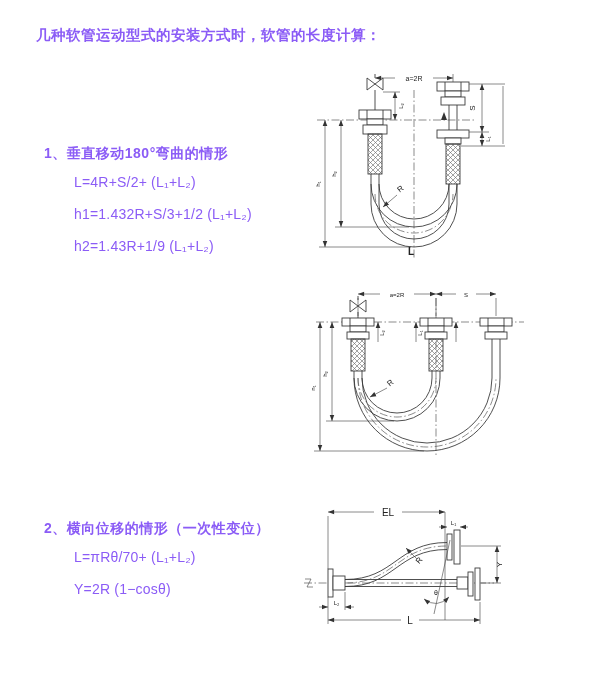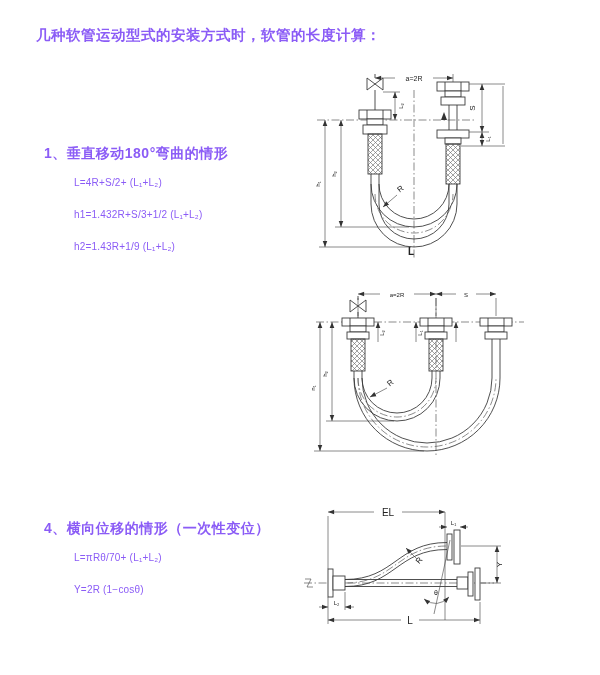--- a/index.html
+++ b/index.html
@@ -1,21 +1,21 @@
 <!DOCTYPE html>
 <html><head>
 <meta charset="utf-8">
 <style>
   html,body{margin:0;padding:0;background:#fff;}
   .page{position:relative;width:600px;height:675px;background:#ffffff;overflow:hidden;
         font-family:"Liberation Sans","DejaVu Sans",sans-serif;color:#8b5cf6;}
   .title{position:absolute;left:36px;top:26px;font-size:14.5px;font-weight:700;letter-spacing:.5px;}
   .sec{position:absolute;left:44px;}
   .sec-heading{font-size:14px;font-weight:700;letter-spacing:.5px;margin:0 0 10px 0;line-height:19px;}
-  .formula{font-size:10px;font-weight:400;margin:0 0 13px 30px;line-height:19px;letter-spacing:.2px;}
+  .formula{font-size:14px;font-weight:400;margin:0 0 13px 30px;line-height:19px;letter-spacing:.2px;}
   #sec1{top:104px;margin-top:40px;} #sec2{top:300px;} #sec3{top:519px;}
   .dia{position:absolute;}
   #d1{left:303px;top:70px;} #d2{left:312px;top:286px;} #d3{left:298px;top:496px;}
   .dln{stroke:#3c3c3c;stroke-width:.9;fill:none;}
   .dtn{stroke:#4a4a4a;stroke-width:.65;fill:none;}
   .cl{stroke:#5a5a5a;stroke-width:.7;fill:none;stroke-dasharray:8 2.5 1.5 2.5;}
   .fw{fill:#ffffff;stroke:#3c3c3c;stroke-width:.9;}
   .bd{fill:url(#braid);stroke:#3c3c3c;stroke-width:.9;}
   .ah{fill:#333;stroke:none;}
   svg text{fill:#222;font-family:"Liberation Sans","DejaVu Sans",sans-serif;font-size:7px;}
@@ -44,21 +44,21 @@
 
   <div class="sec" id="sec1">
     <div class="sec-heading">1、垂直移动180°弯曲的情形</div>
     <div class="formula">L=4R+S/2+ (L₁+L₂)</div>
     <div class="formula">h1=1.432R+S/3+1/2 (L₁+L₂)</div>
     <div class="formula">h2=1.43R+1/9 (L₁+L₂)</div>
   </div>
 
 
   <div class="sec" id="sec3">
-    <div class="sec-heading">4、横向位移的情形（一次性变位）</div>
+    <div class="sec-heading">2、横向位移的情形（一次性变位）</div>
     <div class="formula">L=πRθ/70+ (L₁+L₂)</div>
     <div class="formula">Y=2R (1−cosθ)</div>
   </div>
 
   <svg id="d1" class="dia" width="268" height="192" viewBox="0 0 268 192">
     <g>
       <path class="cl" d="M111 20 V190"></path>
       <path class="cl" d="M14 50 H172"></path>
     </g>
     <g>

